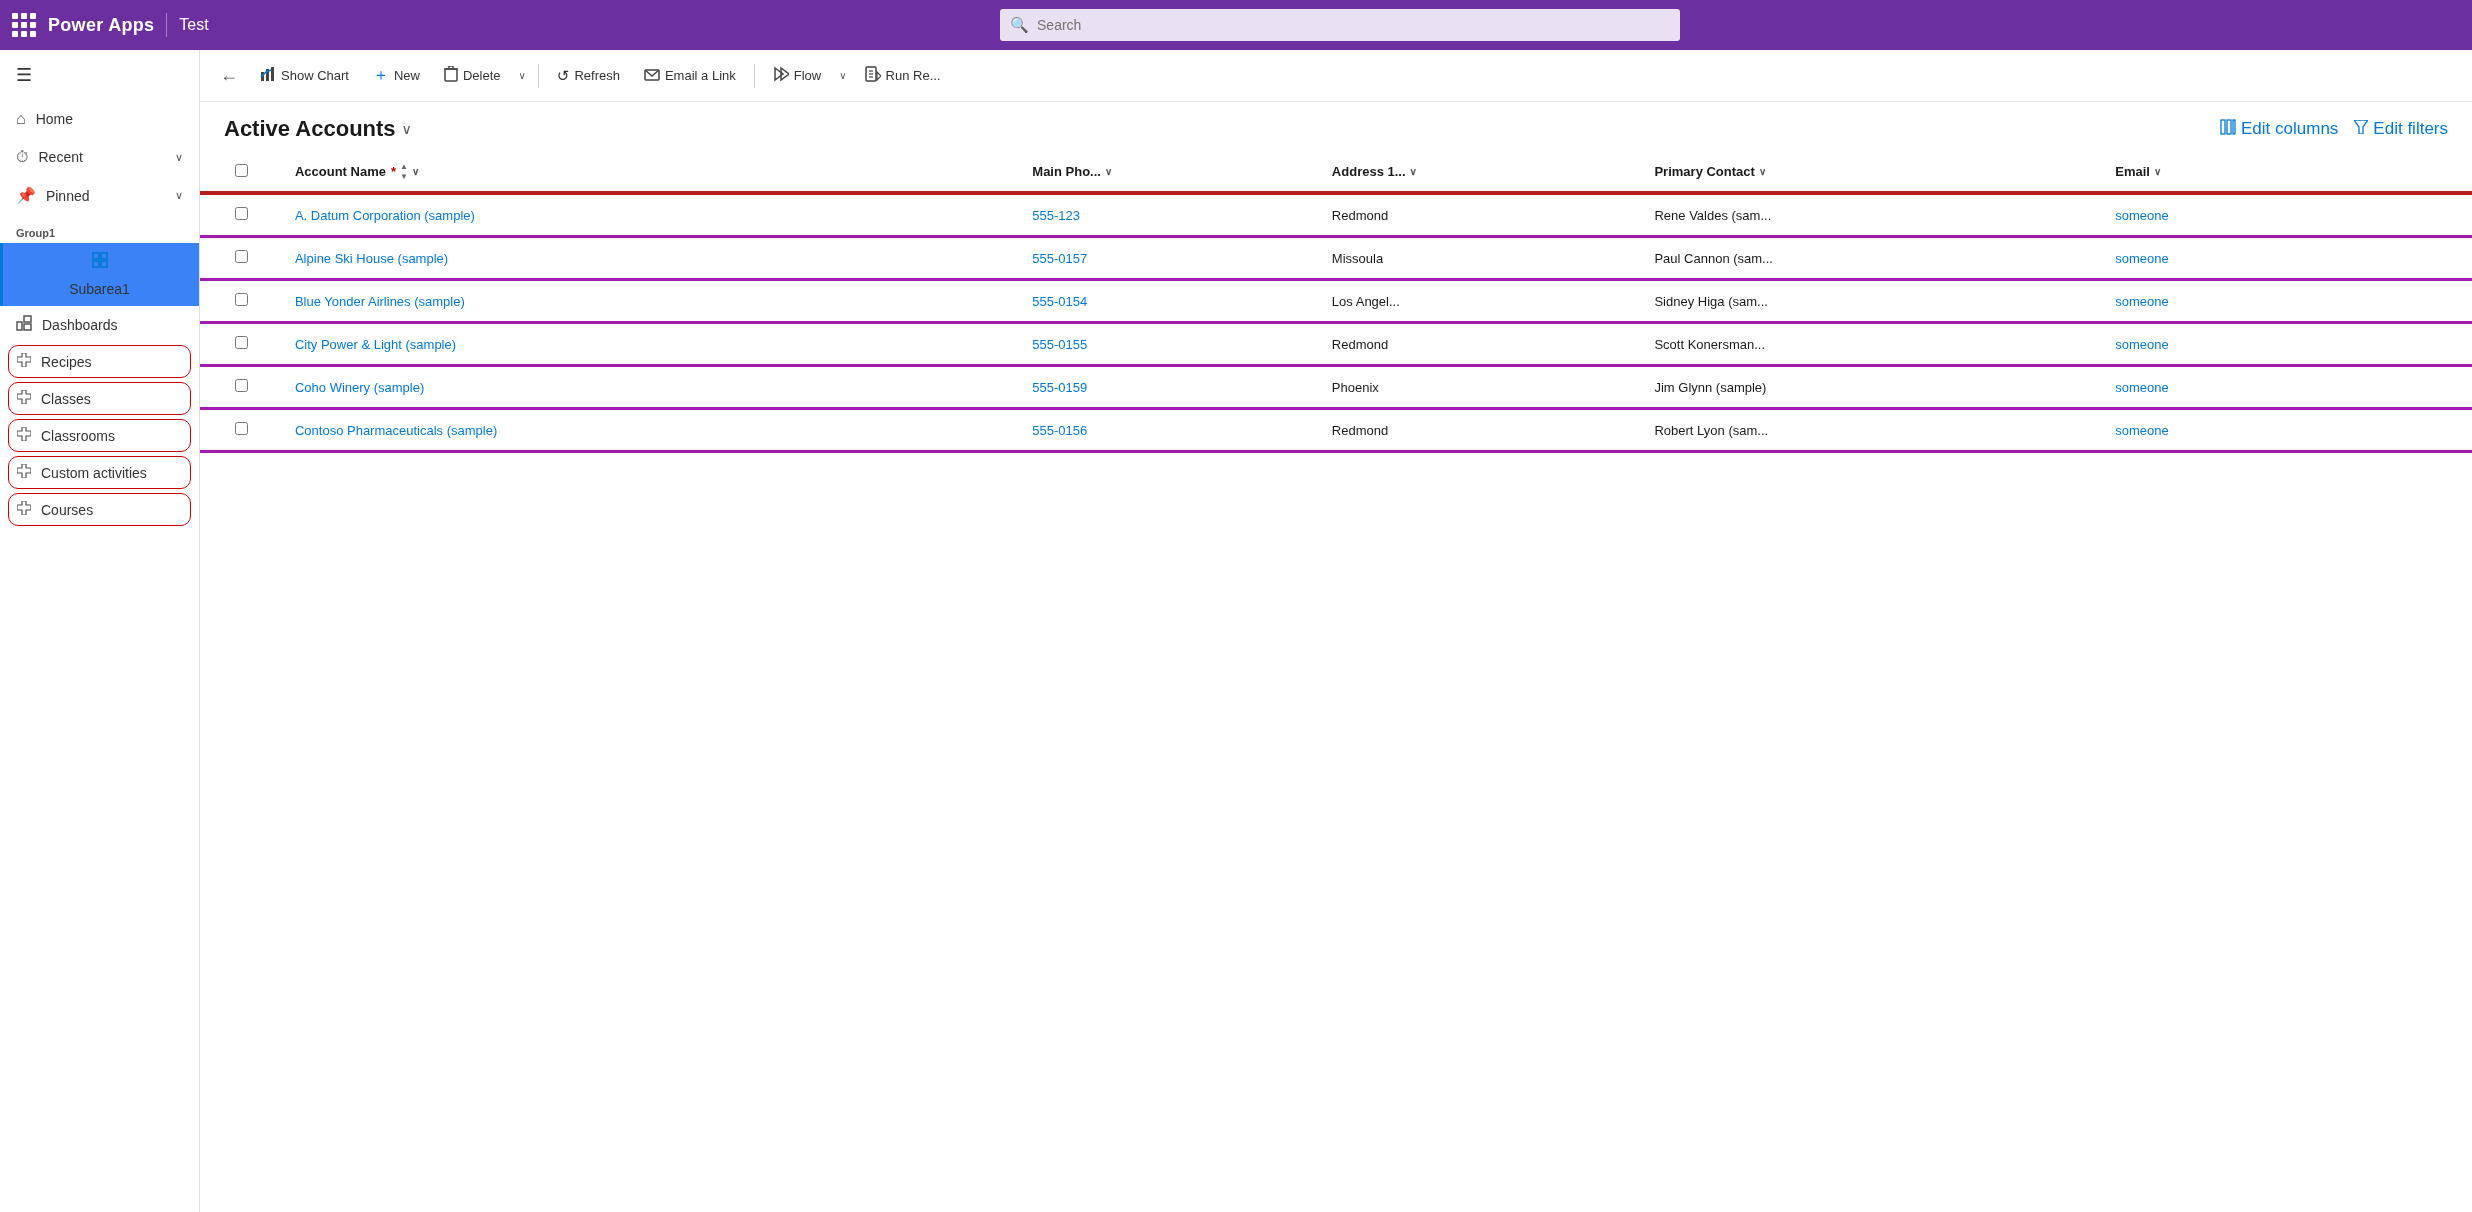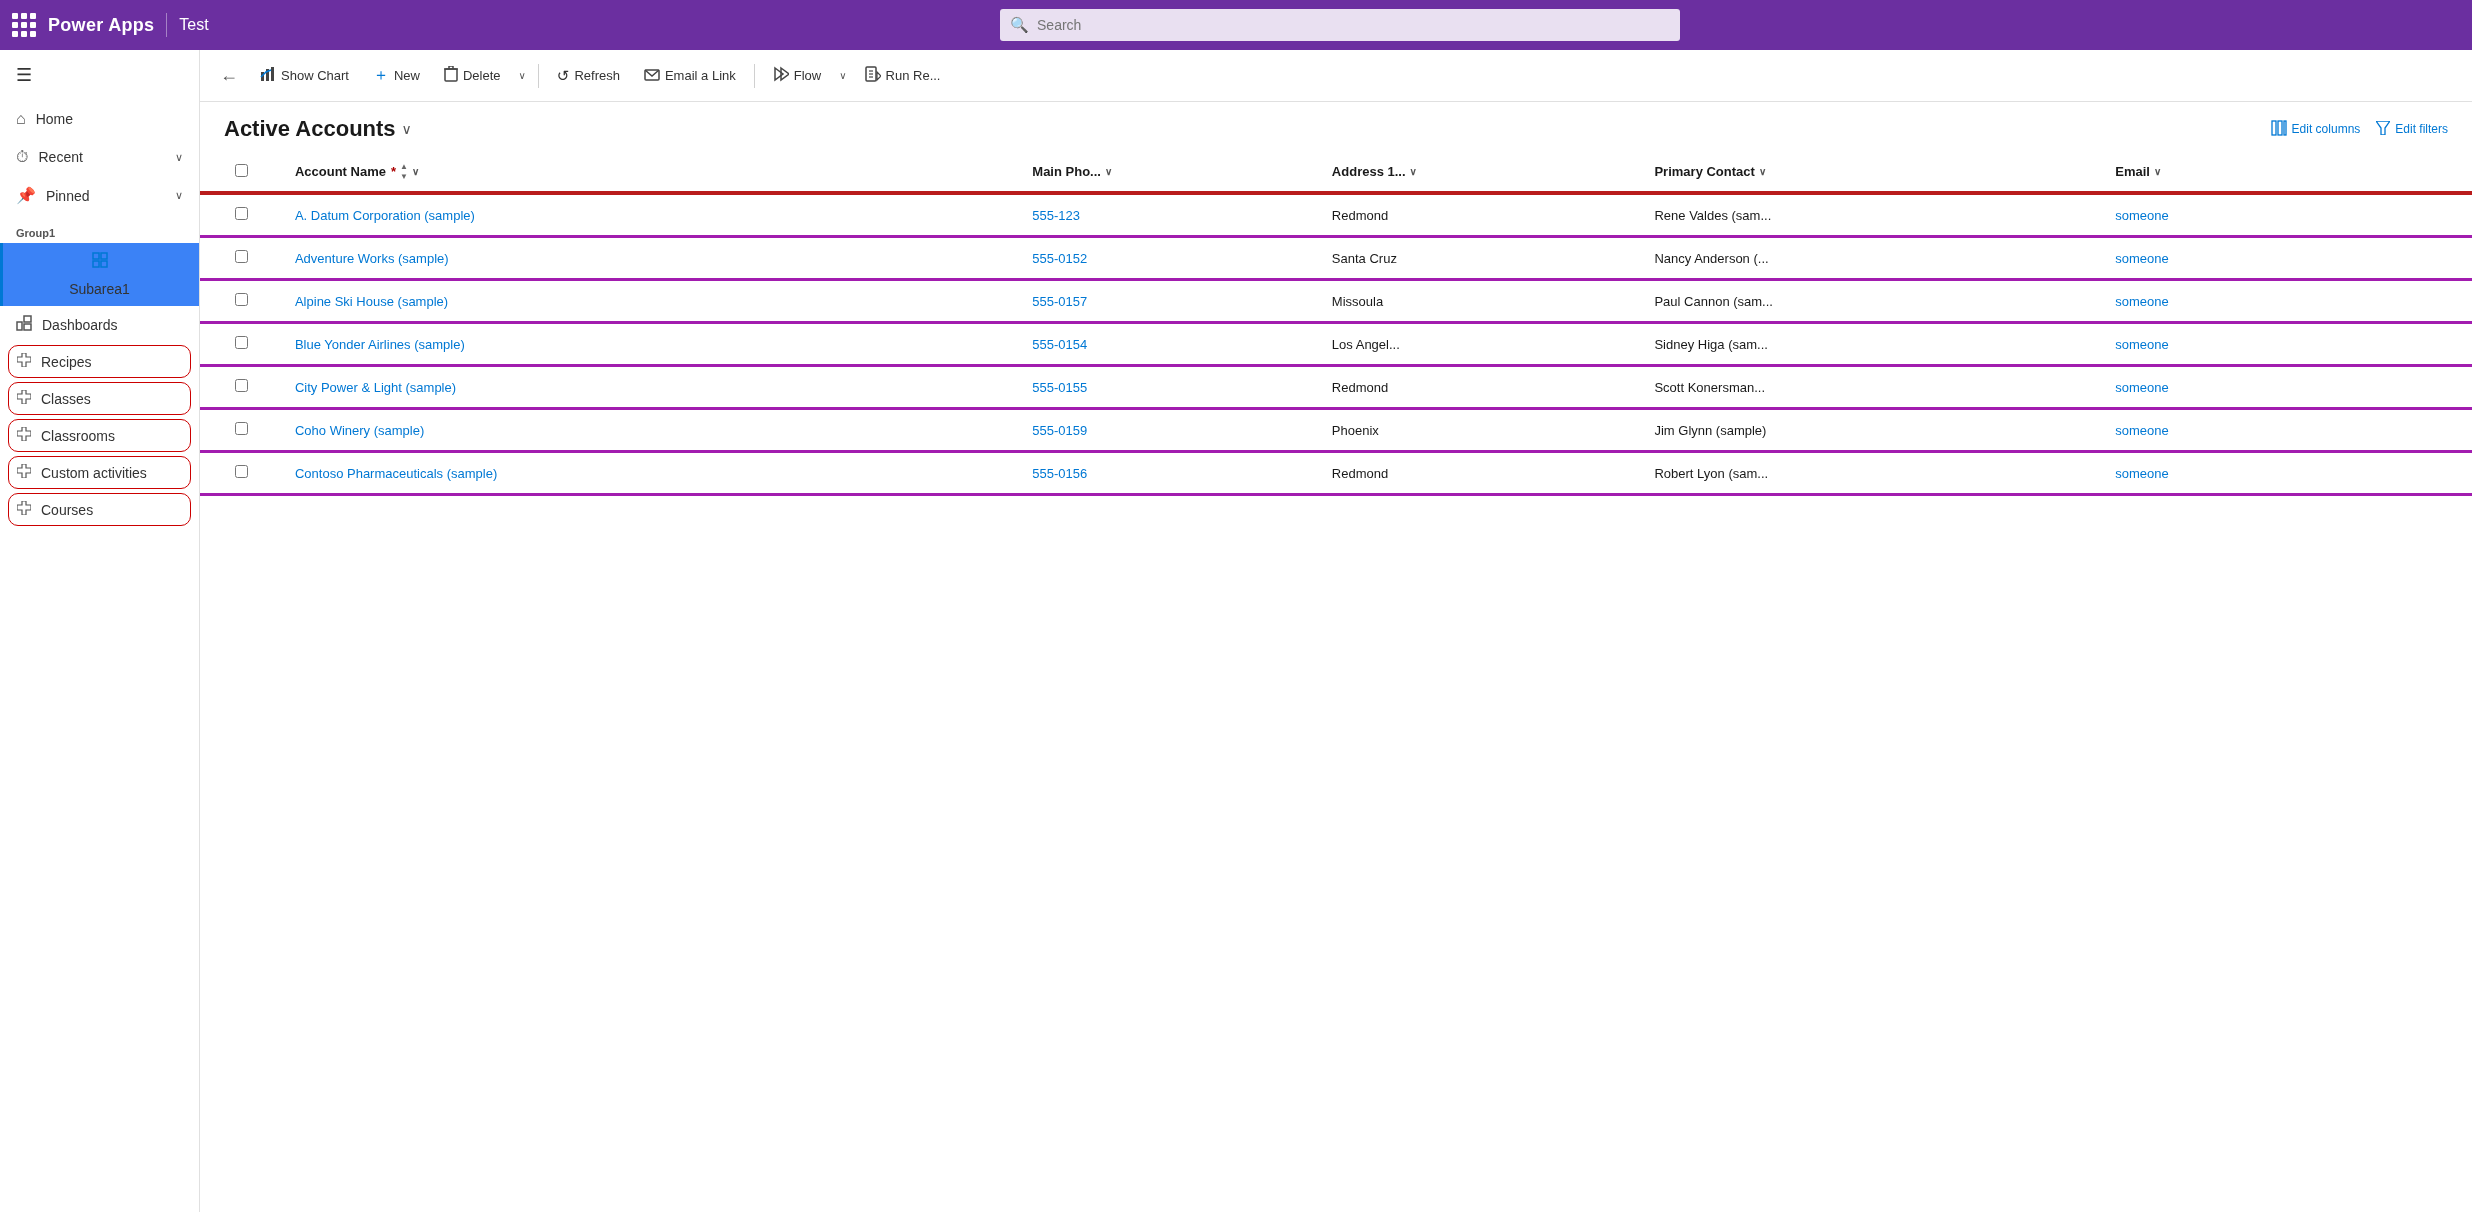--- a/index.html
+++ b/index.html
@@ -225,21 +225,21 @@
     .view-actions {
       display: flex;
       align-items: center;
       gap: 16px;
     }
     .view-action-btn {
       display: flex;
       align-items: center;
       gap: 5px;
       color: #0078d4;
-      font-size: 12px;
+      font-size: 17px;
       cursor: pointer;
       border: none;
       background: transparent;
     }
 
     
     .table-wrap {
       flex: 1;
       overflow-y: auto;
       overflow-x: auto;
@@ -596,30 +596,20 @@
       <td class="link-cell col-account">A. Datum Corporation (sample)</td>
       <td class="link-cell col-phone">555-123</td>
       <td class="col-address">Redmond</td>
       <td class="col-contact">Rene Valdes (sam...</td>
       <td class="link-cell col-email">someone</td>
     </tr>
             <tr>
       <td class="row-checkbox">
         <input type="checkbox" style="">
       </td>
-      <td class="link-cell col-account">Adventure Works (sample)</td>
-      <td class="link-cell col-phone">555-0152</td>
-      <td class="col-address">Santa Cruz</td>
-      <td class="col-contact">Nancy Anderson (...</td>
-      <td class="link-cell col-email">someone</td>
-    </tr>
-            <tr>
-      <td class="row-checkbox">
-        <input type="checkbox" style="">
-      </td>
       <td class="link-cell col-account">Alpine Ski House (sample)</td>
       <td class="link-cell col-phone">555-0157</td>
       <td class="col-address">Missoula</td>
       <td class="col-contact">Paul Cannon (sam...</td>
       <td class="link-cell col-email">someone</td>
     </tr>
             <tr>
       <td class="row-checkbox">
         <input type="checkbox" style="">
       </td>

